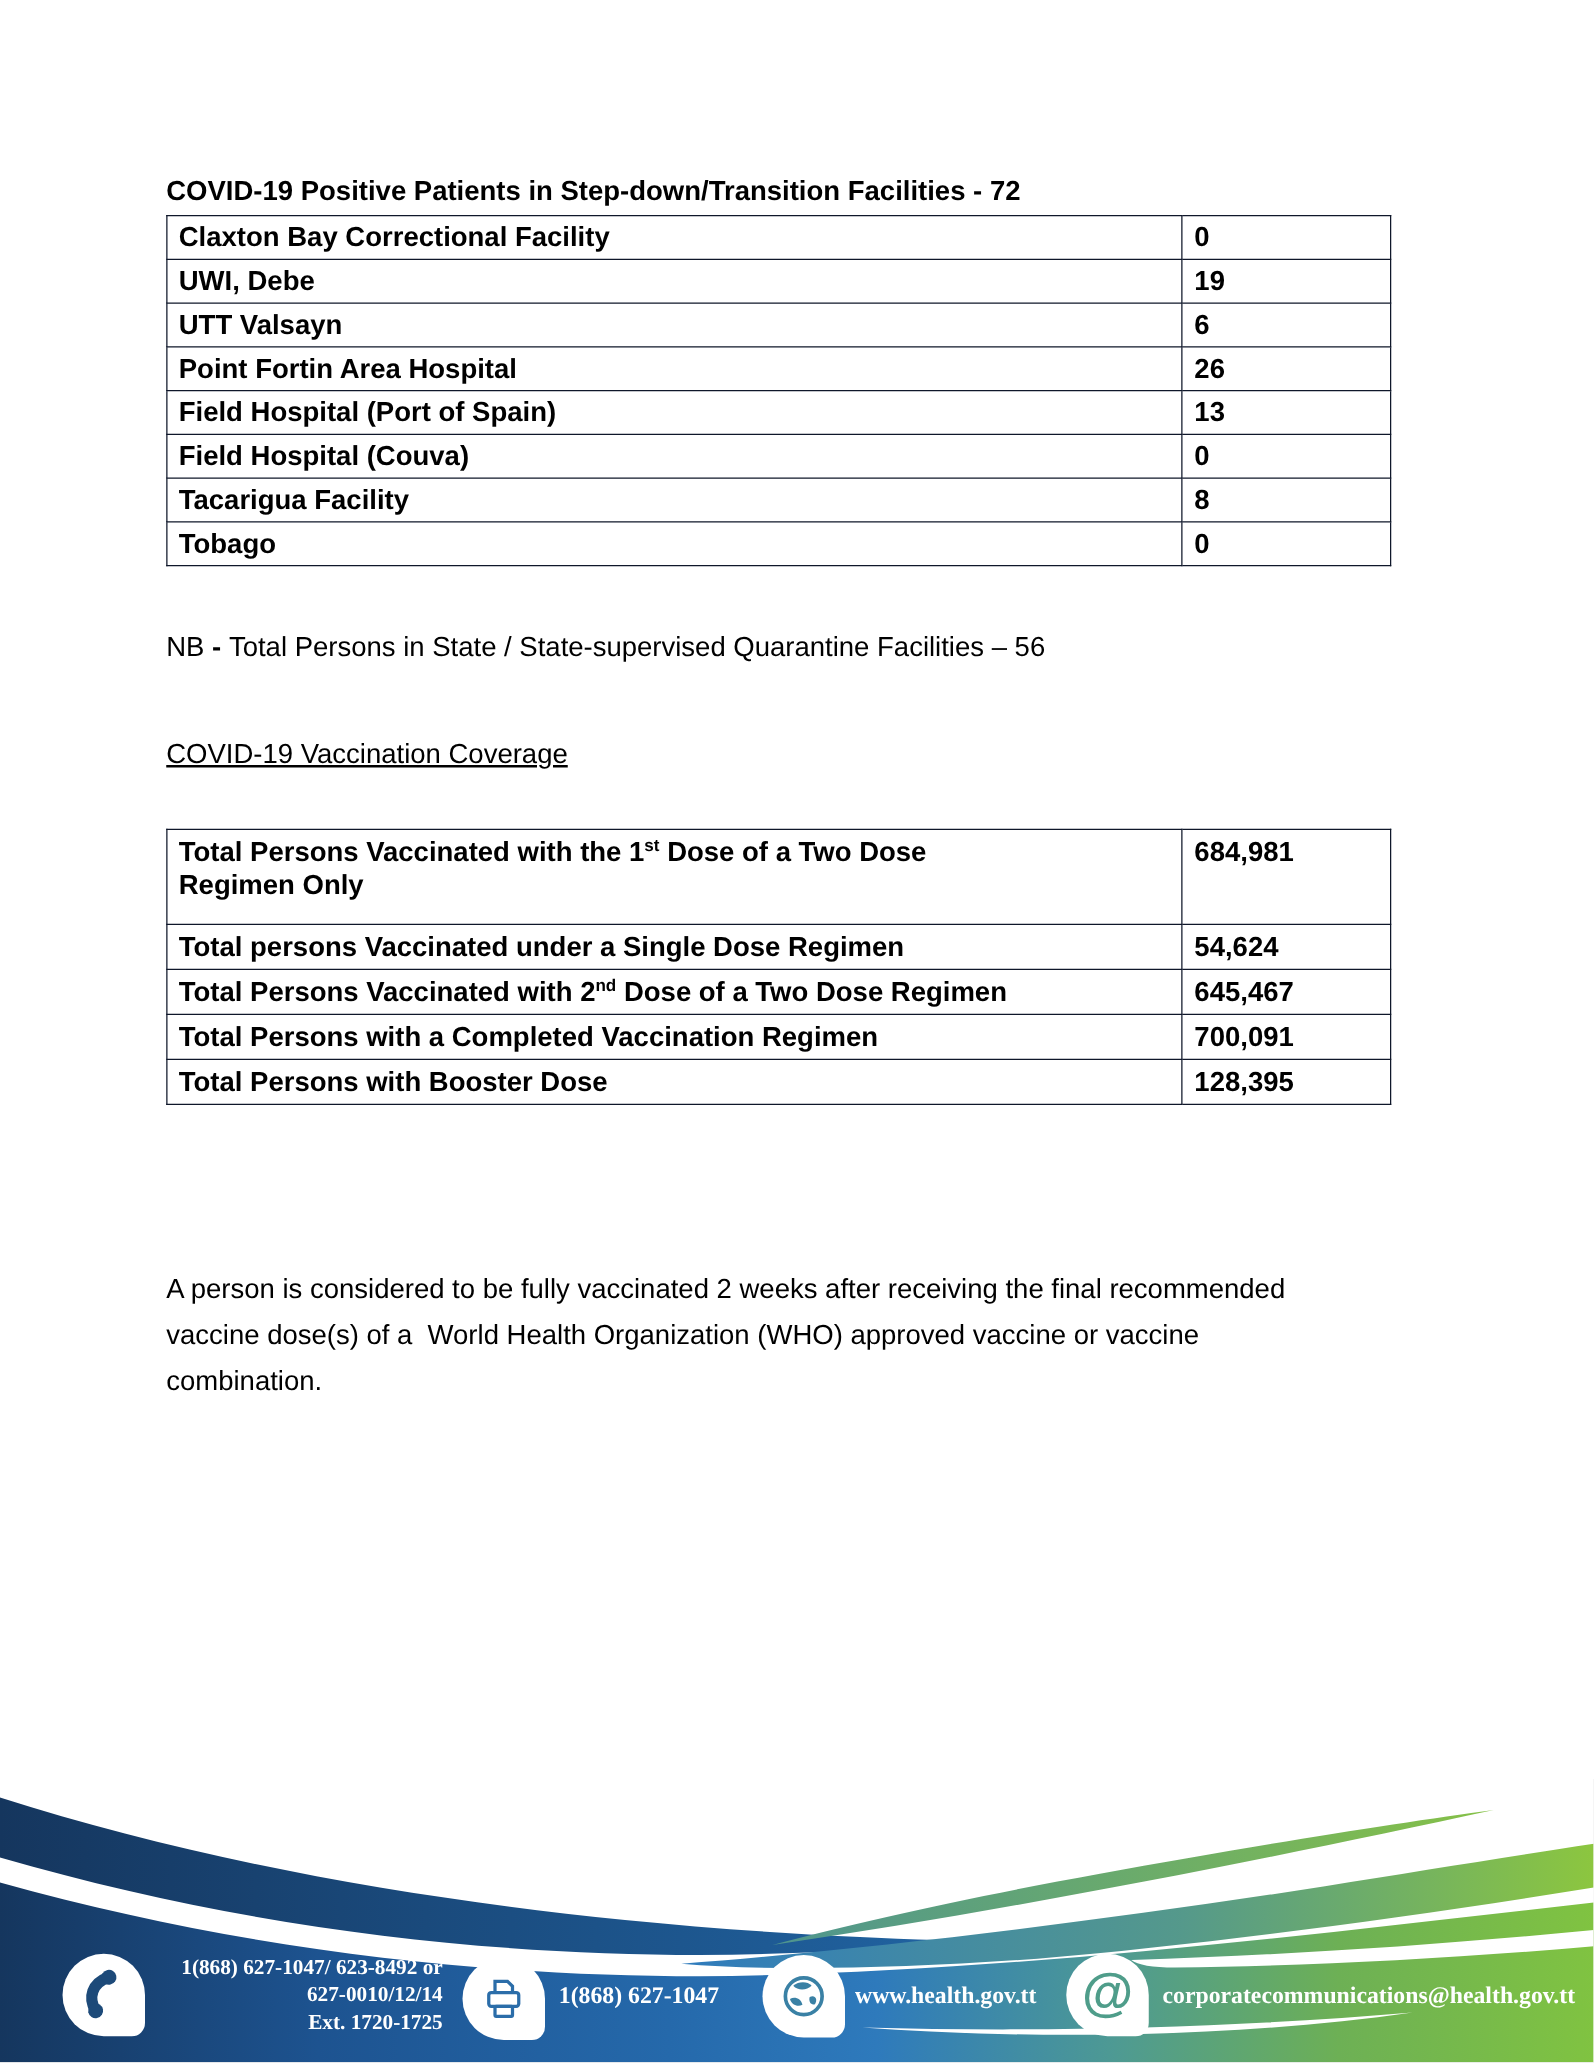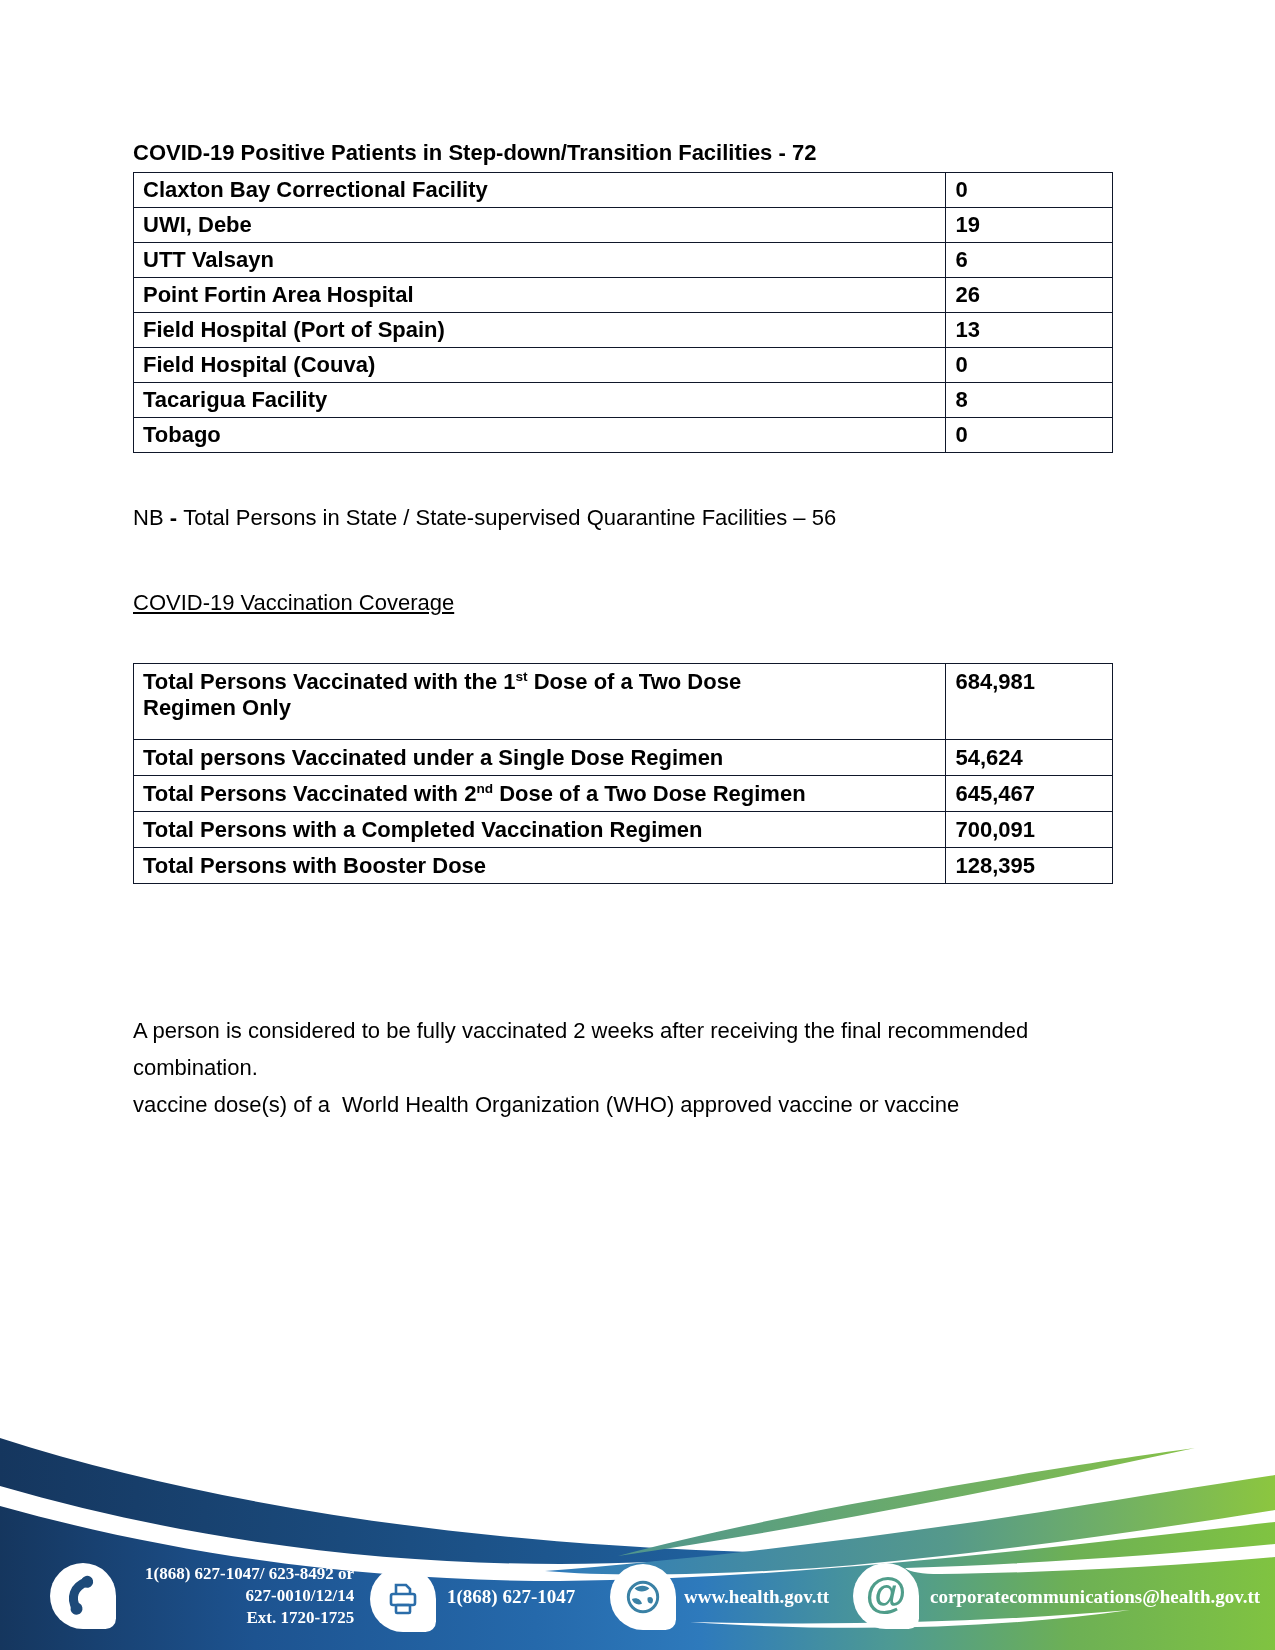--- a/index.html
+++ b/index.html
@@ -150,22 +150,22 @@
       </tr>
       <tr class="short">
         <td>Total Persons with Booster Dose</td>
         <td>128,395</td>
       </tr>
     </tbody>
   </table>
 
   <div class="para" id="para1">
     <div>A person is considered to be fully vaccinated 2 weeks after receiving the final recommended</div>
+    <div>vaccine dose(s) of a  World Health Organization (WHO) approved vaccine or vaccine</div>
     <div>combination.</div>
-    <div>vaccine dose(s) of a  World Health Organization (WHO) approved vaccine or vaccine</div>
   </div>
 
   <svg class="footer-art" viewBox="0 0 1275 290" preserveAspectRatio="none">
     <defs>
       <linearGradient id="gMain" gradientUnits="userSpaceOnUse" x1="0" y1="0" x2="1275" y2="0">
         <stop offset="0" stop-color="#15365e"></stop>
         <stop offset="0.2" stop-color="#1d5390"></stop>
         <stop offset="0.42" stop-color="#2569ab"></stop>
         <stop offset="0.55" stop-color="#2e7abc"></stop>
         <stop offset="0.7" stop-color="#4e9a93"></stop>

